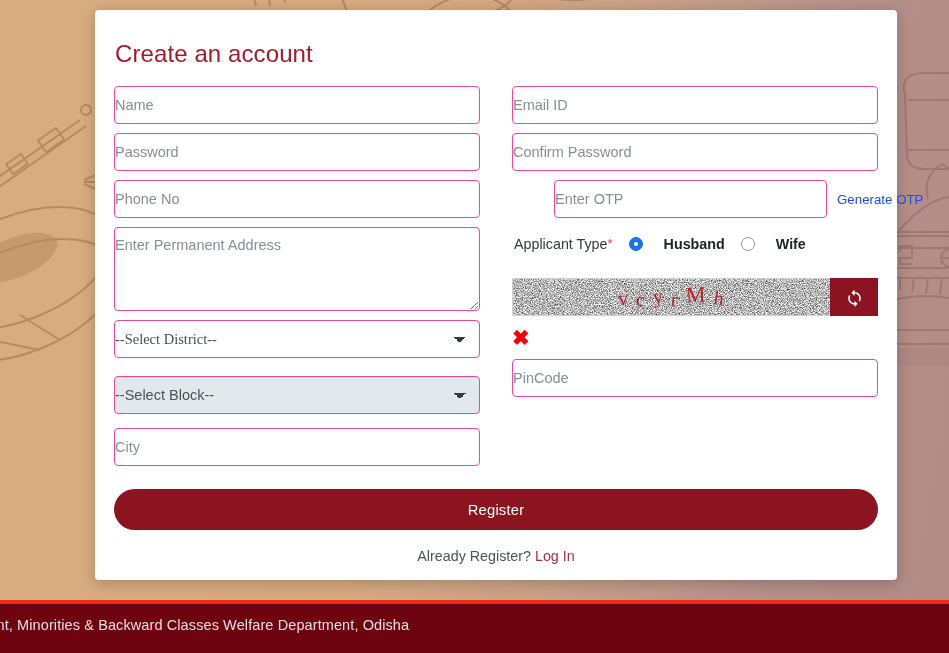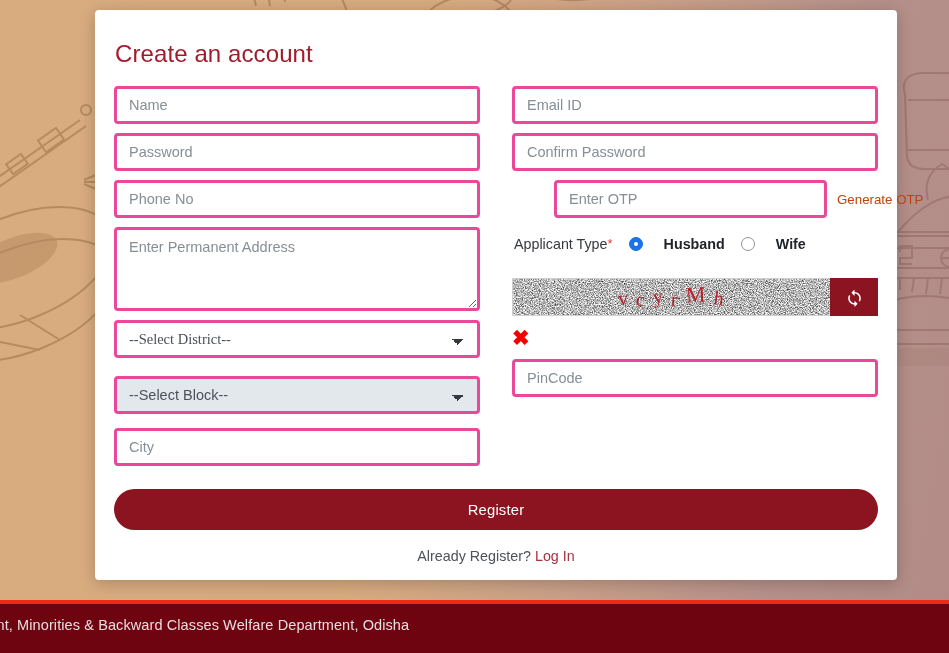--- a/index.html
+++ b/index.html
@@ -62,26 +62,26 @@
 
   
   .cols { display: flex; gap: 32px; }
   .col  { width: 366px; flex: 0 0 366px; }
 
   
   .field {
     display: block;
     width: 100%;
     height: 38px;
-    padding: 8px 12px;
+    padding: 8px 0;
     font-size: 14.5px;
     font-family: "Liberation Sans", sans-serif;
     color: #495057;
     background: #fff;
-    border: 3px solid #ec4899;
+    border: 1px solid #ec4899;
     border-radius: 4px;
     outline: none;
     margin-bottom: 9px;
   }
   .field::placeholder { color: #868e96; opacity: 1; }
 
   textarea.field {
     height: 84px;
     resize: vertical;
     line-height: 1.35;
@@ -107,21 +107,21 @@
   }
 
   
   .sp-district { margin-bottom: 18px; font-family: Liberation Serif, serif; }
   .sp-block    { margin-bottom: 14px; }
 
   
   .otp-row { display: flex; align-items: center; gap: 10px; margin-bottom: 9px; }
   .otp-row .field { margin-bottom: 0; width: 273px; flex: 0 0 273px; margin-left: 42px; }
   .otp-link {
-    color: #c2410c;
+    color: #1d4ed8;
     font-size: 13.3px;
     text-decoration: none;
     cursor: pointer;
     white-space: nowrap;
   }
 
   
   .applicant-row {
     display: flex; align-items: center;
     gap: 0;

